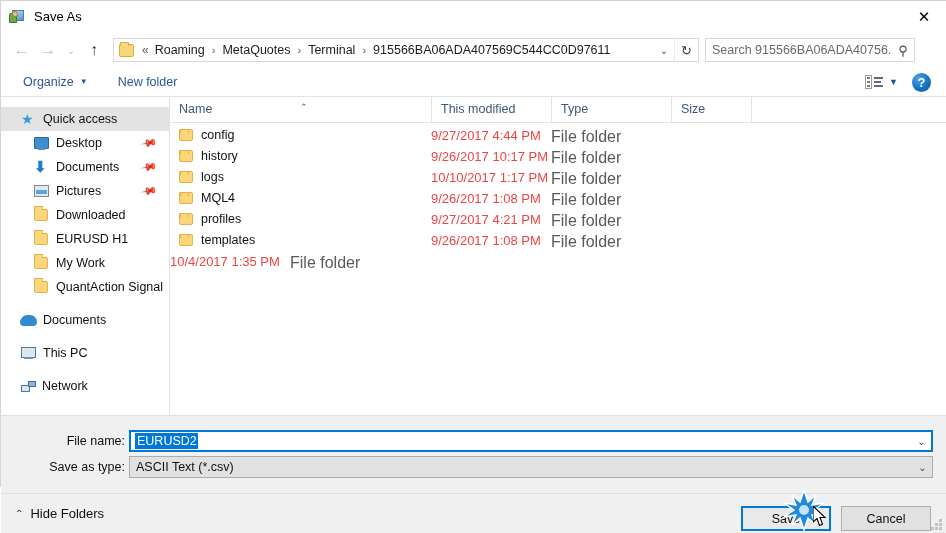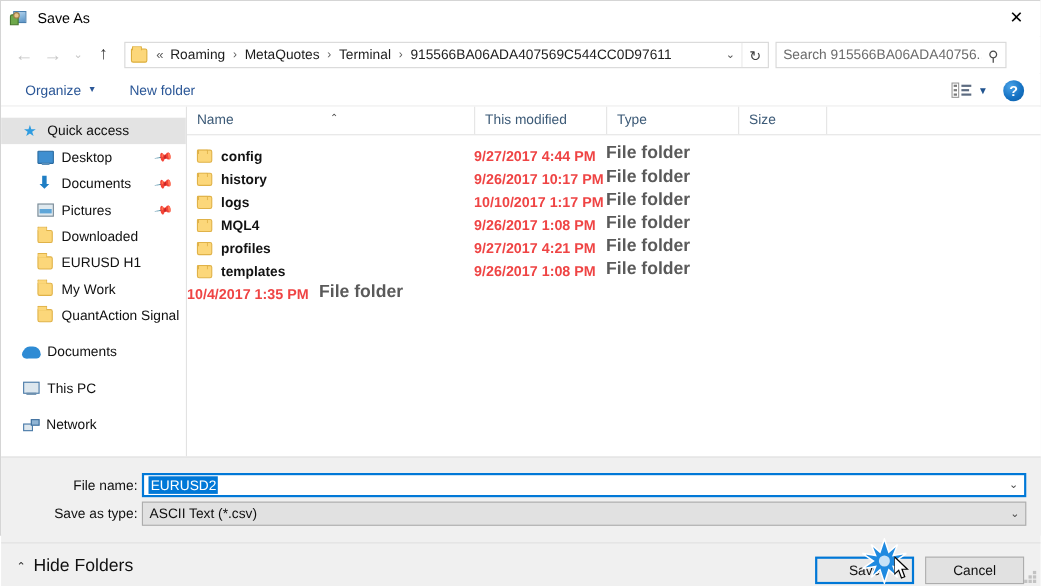--- a/index.html
+++ b/index.html
@@ -193,21 +193,21 @@
   }
   .col {
     font-size: 12.5px; color: #3c5a77; height: 25px; line-height: 25px;
     border-left: 1px solid #e4e4e4; padding-left: 9px; position: relative;
     white-space: nowrap; overflow: hidden;
   }
   .col:first-child { border-left: none; }
   .sort-caret {
     position: absolute; left: 130px; top: -2px; font-size: 9px; color: #4f4f4f;
   }
-  .frow { height: 21px; display: flex; align-items: flex-end; font-weight: bold; }
+  .frow { height: 21px; display: flex; align-items: flex-start; }
   .fc-name { width: 261px; display: flex; align-items: center; padding-left: 9px; }
   .row-folder {
     width: 14px; height: 12px; position: relative; flex: 0 0 auto; margin-right: 8px;
     background:#fcd77a; border:1px solid #e0b248; border-radius:1px 2px 2px 2px;
   }
   .row-folder:before {
     content:''; position:absolute; left:0; top:-1px; width:7px; height:3px;
     background:#fcd77a; border:1px solid #e0b248; border-bottom:none; border-radius:1px 1px 0 0;
   }
   .fname { font-size: 12.5px; color: #121212; }
@@ -247,21 +247,21 @@
 
   
   .footer {
     position: absolute; left: 0; top: 492px; width: 946px; height: 41px;
     background: #f0f0f0; border-top: 1px solid #dfdfdf;
   }
   .hide-folders {
     position: absolute; left: 14px; top: 12px; display: flex; align-items: center;
   }
   .hf-caret { font-size: 10px; color: #2b2b2b; margin-right: 7px; }
-  .hf-label { font-size: 16px; color: #101010; }
+  .hf-label { font-size: 13px; color: #101010; }
   .btn {
     position: absolute; top: 12px; height: 25px; width: 90px;
     font-size: 12.5px; color: #101010;
     display: flex; align-items: center; justify-content: center;
     background: #e1e1e1; border: 1px solid #adadad;
   }
   .btn.save { left: 740px; border: 2px solid #0078d7; background: #e9e9e9; }
   .btn.cancel { left: 840px; }
 
   

